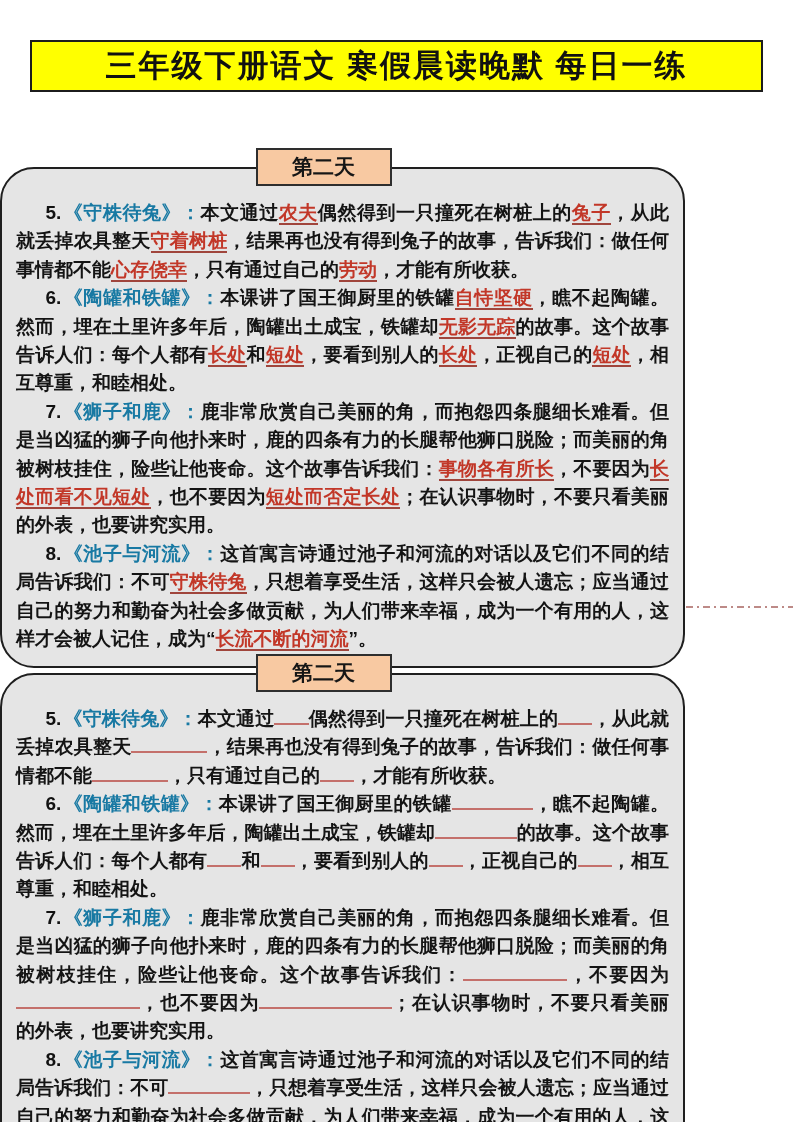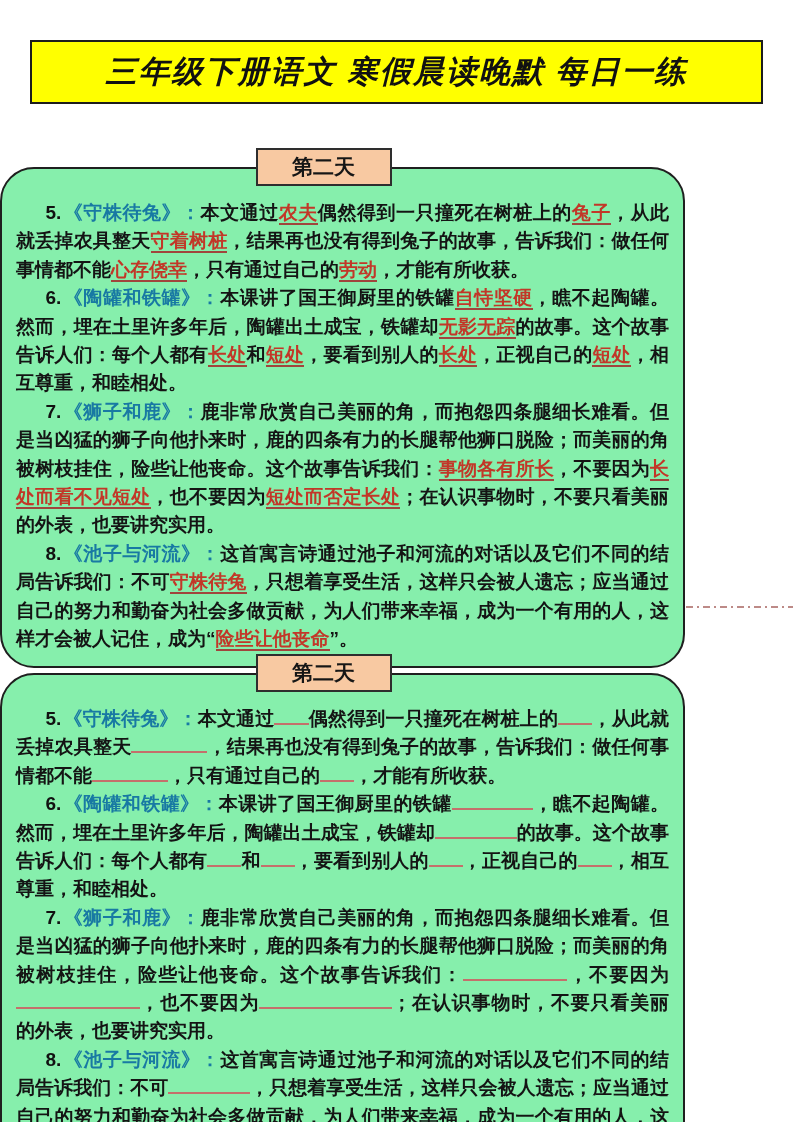--- a/index.html
+++ b/index.html
@@ -11,24 +11,24 @@
     position: relative;
     font-family: "Liberation Sans", "DejaVu Sans", sans-serif;
     color: #141414;
     overflow: hidden;
   }
 
   
   .banner {
     position: absolute;
     left: 30px; top: 40px;
-    width: 733px; height: 64px;
+    width: 733px; height: 52px;
     background: #ffff00;
     border: 2px solid #1c1c1c;
-    display: flex; align-items: center; justify-content: center; font-style: italic;
+    display: flex; align-items: center; justify-content: center;
   }
   .banner-title {
     font-size: 31px;
     font-weight: 900;
     color: #111111;
     letter-spacing: 2px;
     white-space: nowrap;
   }
 
   
@@ -50,21 +50,21 @@
   }
 
   .content-box {
     position: relative;
     z-index: 1;
     margin: -19px auto 0 auto;
     width: 685px;
     border: 2px solid #1f1f1f;
     border-radius: 34px;
     padding: 30px 14px 12px 14px;
-    background: #86efac;
+    background: #e5e5e5;
   }
 
   .para {
     font-size: 19px;
     line-height: 28.4px;
     font-weight: 600;
     text-align: justify;
     text-indent: 1.55em;
     color: #141414;
   }
@@ -131,21 +131,21 @@
 
 <div class="section section-1">
   <div class="day-label">
     <span>第二天</span>
   </div>
   <div class="content-box">
     <div>
         <p class="para"><span class="seg-num">5.</span><span class="seg-title">《守株待兔》：</span><span class="seg-text">本文通过</span><span class="seg-ans">农夫</span><span class="seg-text">偶然得到一只撞死在树桩上的</span><span class="seg-ans">兔子</span><span class="seg-text">，从此就丢掉农具整天</span><span class="seg-ans">守着树桩</span><span class="seg-text">，结果再也没有得到兔子的故事，告诉我们：做任何事情都不能</span><span class="seg-ans">心存侥幸</span><span class="seg-text">，只有通过自己的</span><span class="seg-ans">劳动</span><span class="seg-text">，才能有所收获。</span></p>
         <p class="para"><span class="seg-num">6.</span><span class="seg-title">《陶罐和铁罐》：</span><span class="seg-text">本课讲了国王御厨里的铁罐</span><span class="seg-ans">自恃坚硬</span><span class="seg-text">，瞧不起陶罐。然而，埋在土里许多年后，陶罐出土成宝，铁罐却</span><span class="seg-ans">无影无踪</span><span class="seg-text">的故事。这个故事告诉人们：每个人都有</span><span class="seg-ans">长处</span><span class="seg-text">和</span><span class="seg-ans">短处</span><span class="seg-text">，要看到别人的</span><span class="seg-ans">长处</span><span class="seg-text">，正视自己的</span><span class="seg-ans">短处</span><span class="seg-text">，相互尊重，和睦相处。</span></p>
         <p class="para"><span class="seg-num">7.</span><span class="seg-title">《狮子和鹿》：</span><span class="seg-text">鹿非常欣赏自己美丽的角，而抱怨四条腿细长难看。但是当凶猛的狮子向他扑来时，鹿的四条有力的长腿帮他狮口脱险；而美丽的角被树枝挂住，险些让他丧命。这个故事告诉我们：</span><span class="seg-ans">事物各有所长</span><span class="seg-text">，不要因为</span><span class="seg-ans">长处而看不见短处</span><span class="seg-text">，也不要因为</span><span class="seg-ans">短处而否定长处</span><span class="seg-text">；在认识事物时，不要只看美丽的外表，也要讲究实用。</span></p>
-        <p class="para"><span class="seg-num">8.</span><span class="seg-title">《池子与河流》：</span><span class="seg-text">这首寓言诗通过池子和河流的对话以及它们不同的结局告诉我们：不可</span><span class="seg-ans">守株待兔</span><span class="seg-text">，只想着享受生活，这样只会被人遗忘；应当通过自己的努力和勤奋为社会多做贡献，为人们带来幸福，成为一个有用的人，这样才会被人记住，成为“</span><span class="seg-ans">险些让他丧命</span><span class="seg-text">”。</span></p>
+        <p class="para"><span class="seg-num">8.</span><span class="seg-title">《池子与河流》：</span><span class="seg-text">这首寓言诗通过池子和河流的对话以及它们不同的结局告诉我们：不可</span><span class="seg-ans">守株待兔</span><span class="seg-text">，只想着享受生活，这样只会被人遗忘；应当通过自己的努力和勤奋为社会多做贡献，为人们带来幸福，成为一个有用的人，这样才会被人记住，成为“</span><span class="seg-ans">长流不断的河流</span><span class="seg-text">”。</span></p>
       </div>
   </div>
 </div>
 
 <div class="fold-line">
   <div class="fold-seg fold-seg-1"></div>
   <span class="fold-char">对</span>
   <div class="fold-seg fold-seg-2"></div>
   <span class="fold-char">折</span>
   <div class="fold-seg fold-seg-3"></div>

